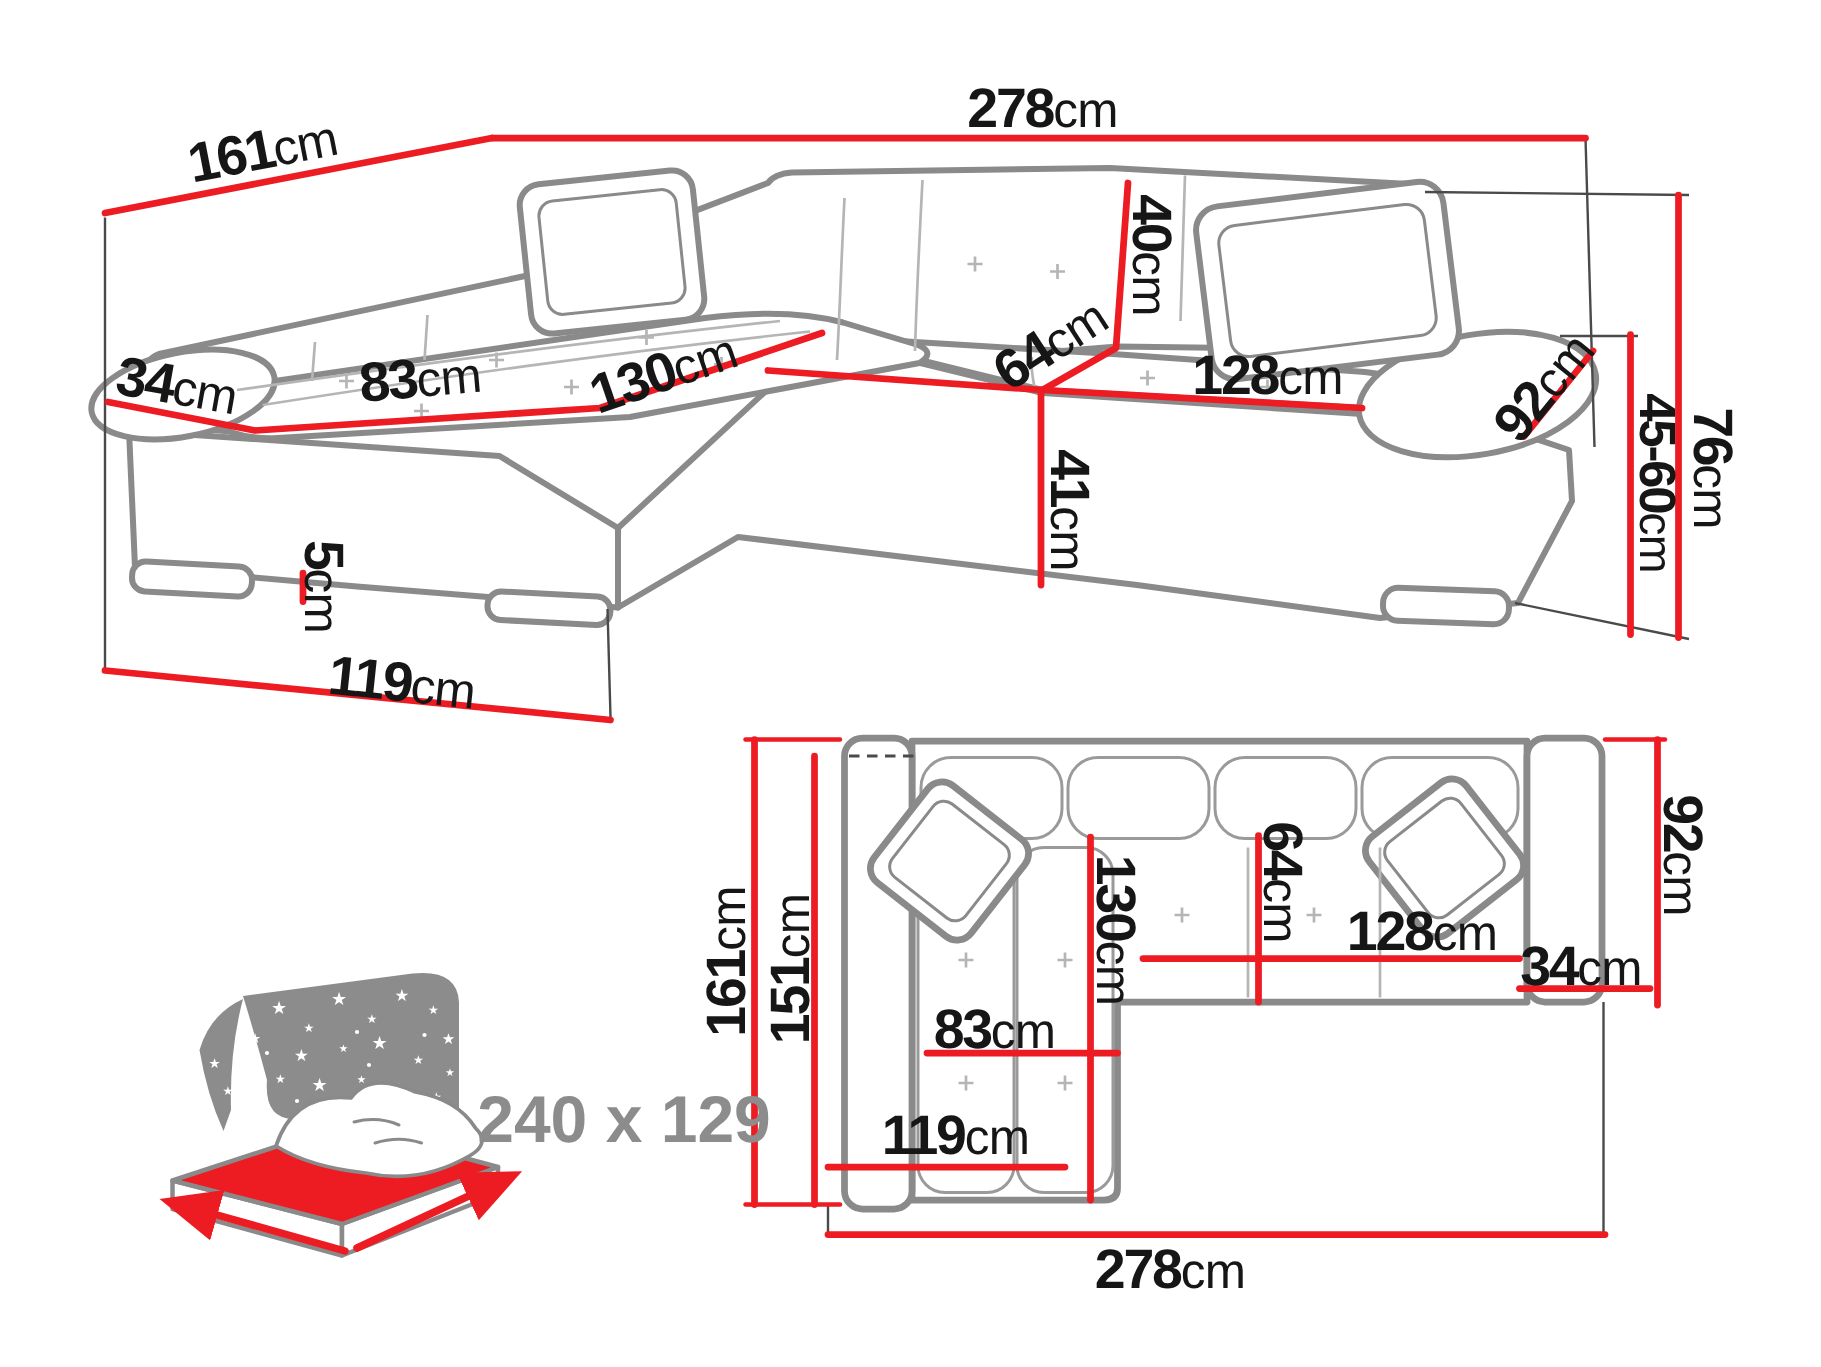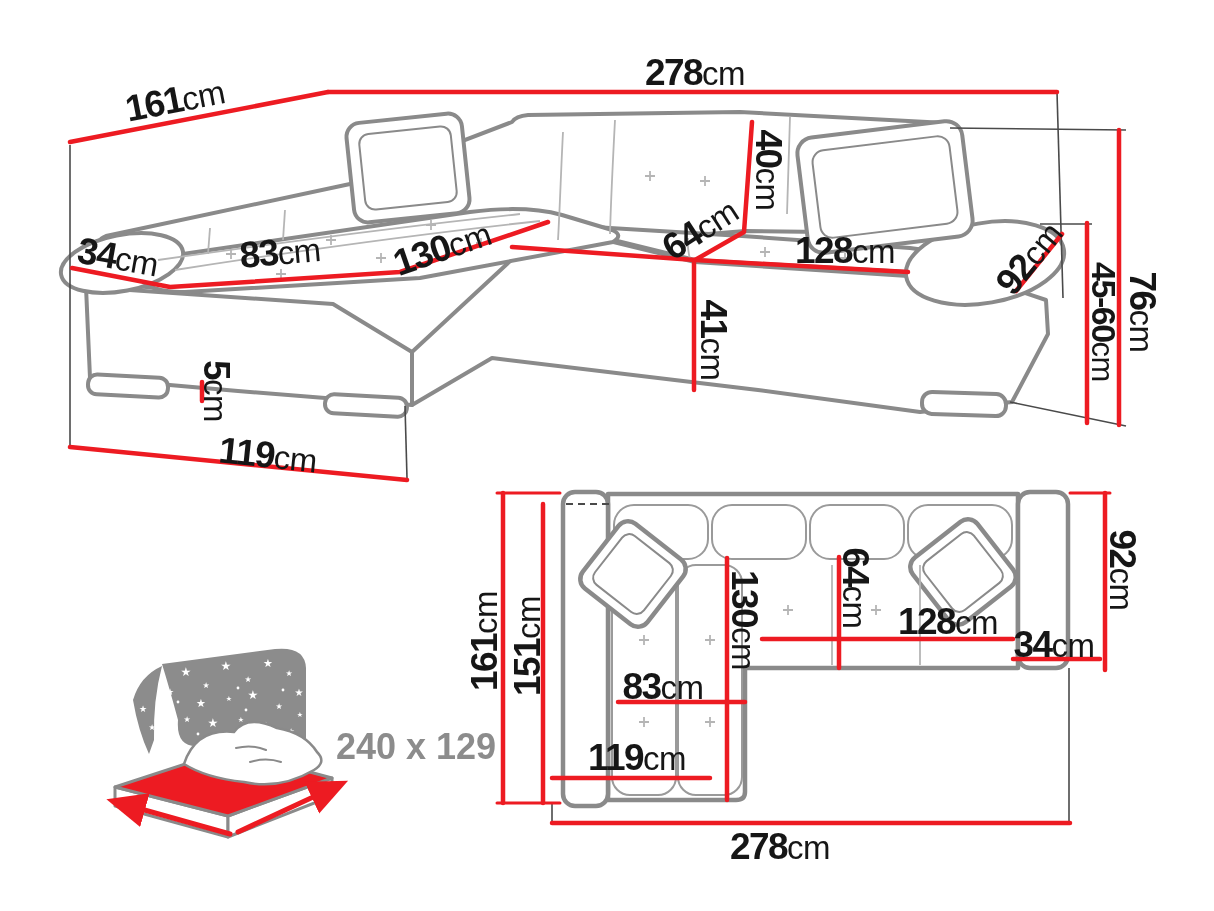--- a/index.html
+++ b/index.html
@@ -6,21 +6,21 @@
   #canvas{position:relative;width:1214px;height:911px;background:#ffffff;overflow:hidden;
           font-family:"Liberation Sans", sans-serif;}
   #art{position:absolute;left:0;top:0;width:1214px;height:911px;}
   .dim{position:absolute;line-height:1;color:#161616;white-space:nowrap;z-index:2;
        transform:translate(-50%,-50%) rotate(var(--r,0deg));}
   .dim .v{font-weight:700;font-size:37px;letter-spacing:-1.5px;}
   .dim .u{font-weight:400;font-size:33px;letter-spacing:-0.5px;}
   .dim.small .v{font-size:34px;}
   .dim.small .u{font-size:31px;}
   .dim.gray{color:#8c8c8c;}
-  .dim.gray .v{font-size:36px;letter-spacing:0;}
+  .dim.gray .v{font-size:44px;letter-spacing:0;}
 </style>
 </head>
 <body>
 
 <div id="canvas">
 
 <svg id="art" viewBox="0 0 1214 911">
   <defs>
     <marker id="arrR" markerWidth="9" markerHeight="8" refX="6" refY="3.5" orient="auto">
       <path d="M0,0 L8,3.5 L0,7 Z" fill="#ed1b22"></path>

